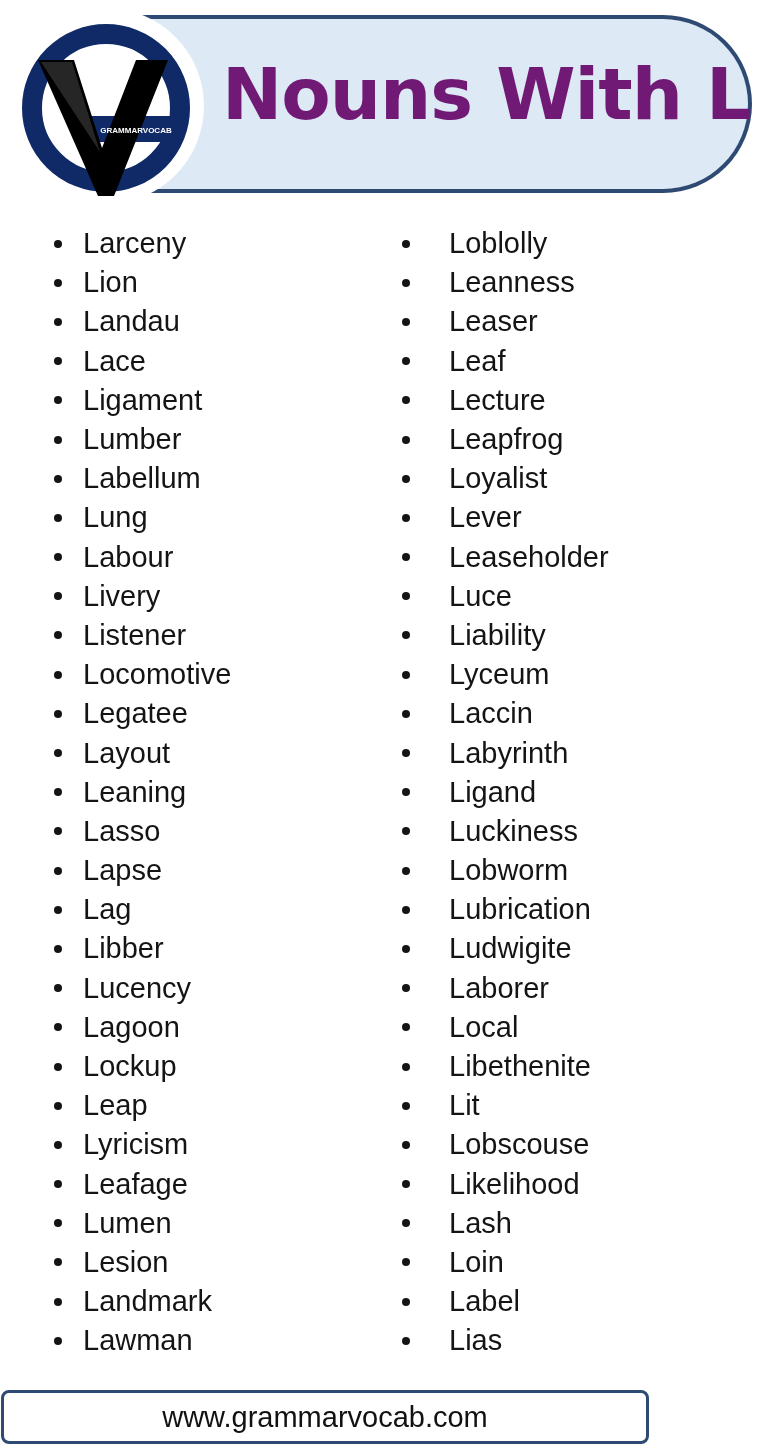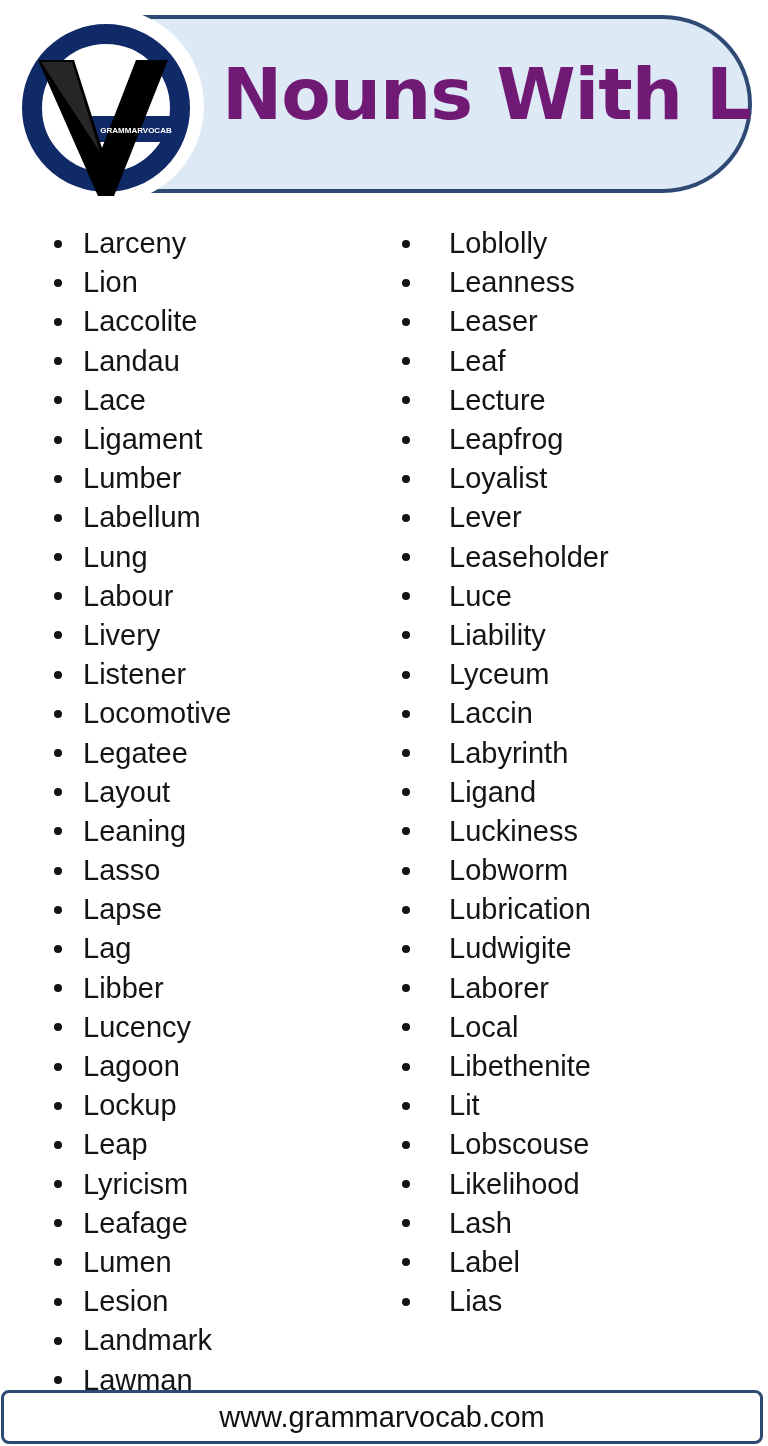--- a/index.html
+++ b/index.html
@@ -27,21 +27,21 @@
   .col-right { left: 402px; }
   .item {
     height: 39.2px; display: flex; align-items: center; font-size: 29px; color: #141414;
     white-space: nowrap;
   }
   .bullet { display: inline-block; width: 8px; height: 8px; border-radius: 50%; background: #141414; }
   .col-left .bullet { margin-right: 21px; }
   .col-right .bullet { margin-right: 39px; }
 
   .footer {
-    position: absolute; left: 1px; top: 1390px; width: 762px; height: 54px;
+    position: absolute; left: 1px; top: 1390px; width: 648px; height: 54px;
     border: 3px solid #2e4a73; border-radius: 8px; background: #fff;
     display: flex; align-items: center; justify-content: center;
     font-size: 29px; color: #111;
   }
 </style>
 </head>
 <body>
 
 <div class="header-pill"></div>
 <div class="logo-bg"></div>
@@ -58,24 +58,20 @@
     <div class="item">
       <span class="bullet"></span>
       <span>Larceny</span>
     </div>
     <div class="item">
       <span class="bullet"></span>
       <span>Lion</span>
     </div>
     <div class="item">
       <span class="bullet"></span>
-      <span>Laccolite</span>
-    </div>
-    <div class="item">
-      <span class="bullet"></span>
       <span>Landau</span>
     </div>
     <div class="item">
       <span class="bullet"></span>
       <span>Lace</span>
     </div>
     <div class="item">
       <span class="bullet"></span>
       <span>Ligament</span>
     </div>
@@ -276,20 +272,24 @@
     <div class="item">
       <span class="bullet"></span>
       <span>Likelihood</span>
     </div>
     <div class="item">
       <span class="bullet"></span>
       <span>Lash</span>
     </div>
     <div class="item">
       <span class="bullet"></span>
+      <span>Loin</span>
+    </div>
+    <div class="item">
+      <span class="bullet"></span>
       <span>Label</span>
     </div>
     <div class="item">
       <span class="bullet"></span>
       <span>Lias</span>
     </div>
   </div>
 
 <div class="footer">www.grammarvocab.com</div>
 

